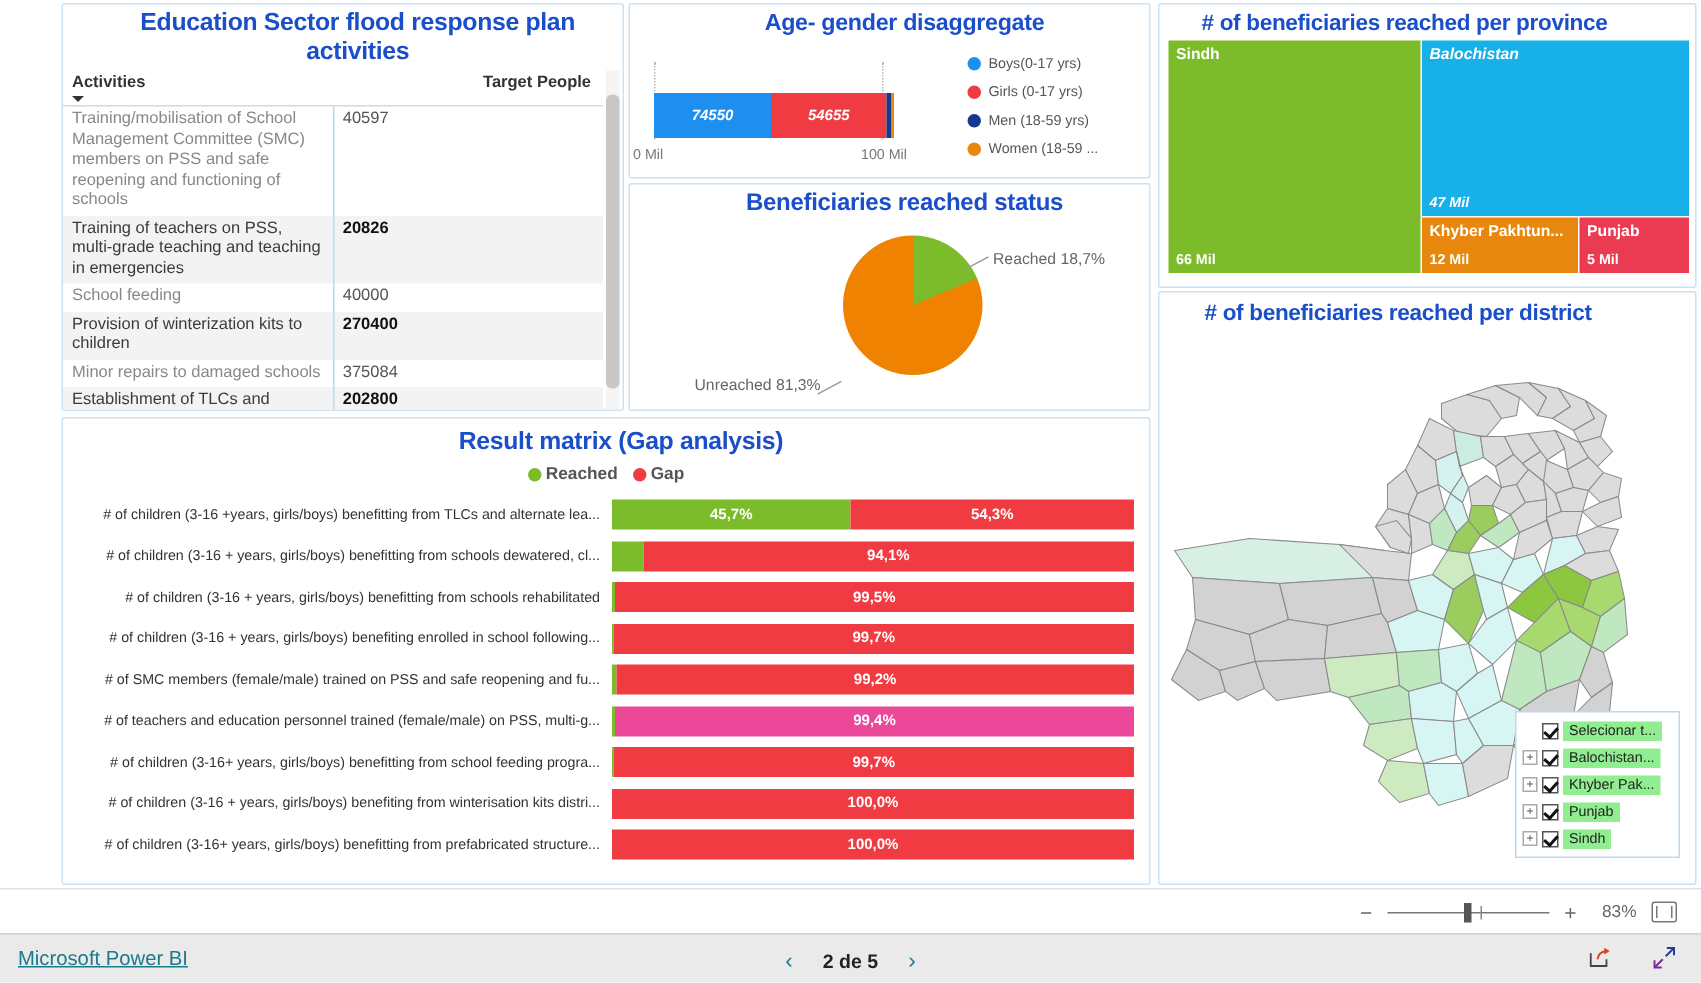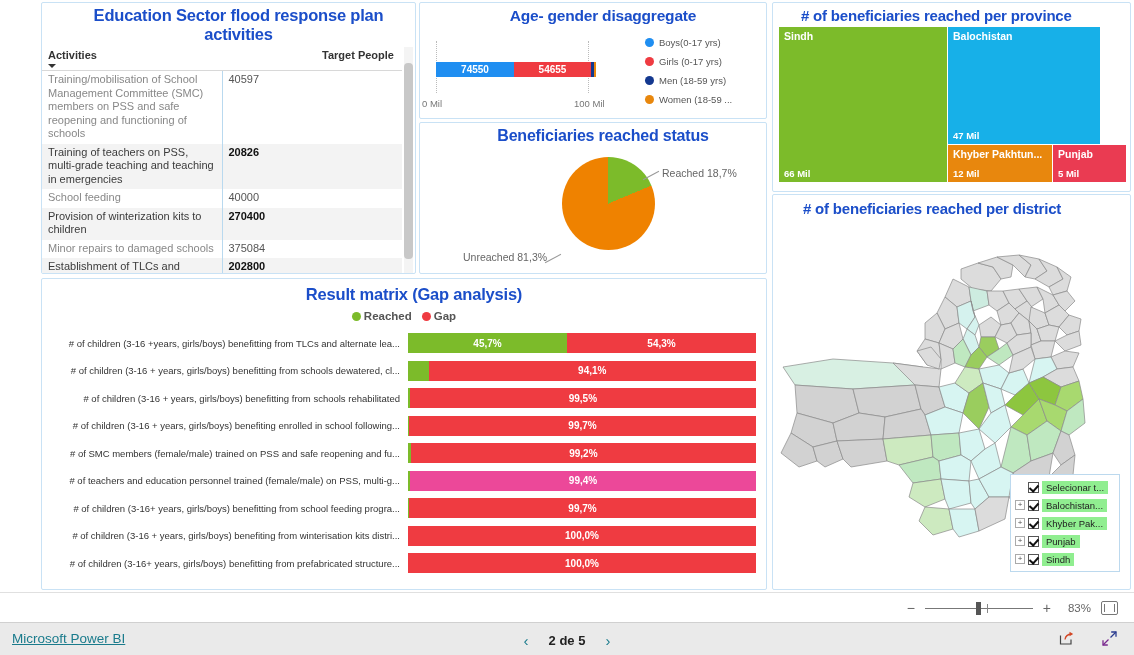--- a/index.html
+++ b/index.html
@@ -77,22 +77,22 @@
   .age-plot { position: absolute; left: 16px; top: 16px; width: 184px; height: 62px; }
   .gridline {
     position: absolute; top: 0; width: 0; height: 52px;
     border-left: 1px dotted #bbb;
   }
   .age-bars {
     position: absolute; left: 0; top: 21px; height: 21px;
     display: flex; width: 100%;
   }
   .age-seg {
-    height: 15px; display: flex; align-items: center; justify-content: center;
-    color: #fff; font-size: 10px; font-weight: bold;
+    height: 30px; display: flex; align-items: center; justify-content: center;
+    color: #fff; font-size: 10px; font-weight: bold; font-style: italic;
   }
   .age-axis {
     position: absolute; top: 57px; left: 0; width: 215px;
     font-size: 9.5px; color: #777;
   }
   .age-axis span { position: absolute; }
   .age-legend {
     position: absolute; left: 225px; top: 12px;
     display: flex; flex-direction: column; gap: 8px;
   }
@@ -340,21 +340,21 @@
     </div>
   </div>
 
   <div class="card" id="tm-card">
     <div class="card-title"># of beneficiaries reached per province</div>
     <div class="tm-body">
       <div class="tm-cell" style="left:0;top:0;width:168px;height:155px;background:#7cbb2a;">
         <span class="tm-name">Sindh</span>
         <span class="tm-val">66 Mil</span>
       </div>
-      <div class="tm-cell" style="left:169px;top:0;width:152px;height:117px;background:#17b0e8;">
+      <div class="tm-cell" style="left:169px;top:0;width:178px;height:117px;background:#17b0e8;font-style:italic;">
         <span class="tm-name">Balochistan</span>
         <span class="tm-val">47 Mil</span>
       </div>
       <div class="tm-cell" style="left:169px;top:118px;width:104px;height:37px;background:#e8870d;">
         <span class="tm-name">Khyber Pakhtun...</span>
         <span class="tm-val">12 Mil</span>
       </div>
       <div class="tm-cell" style="left:274px;top:118px;width:73px;height:37px;background:#ea3b52;">
         <span class="tm-name">Punjab</span>
         <span class="tm-val">5 Mil</span>

